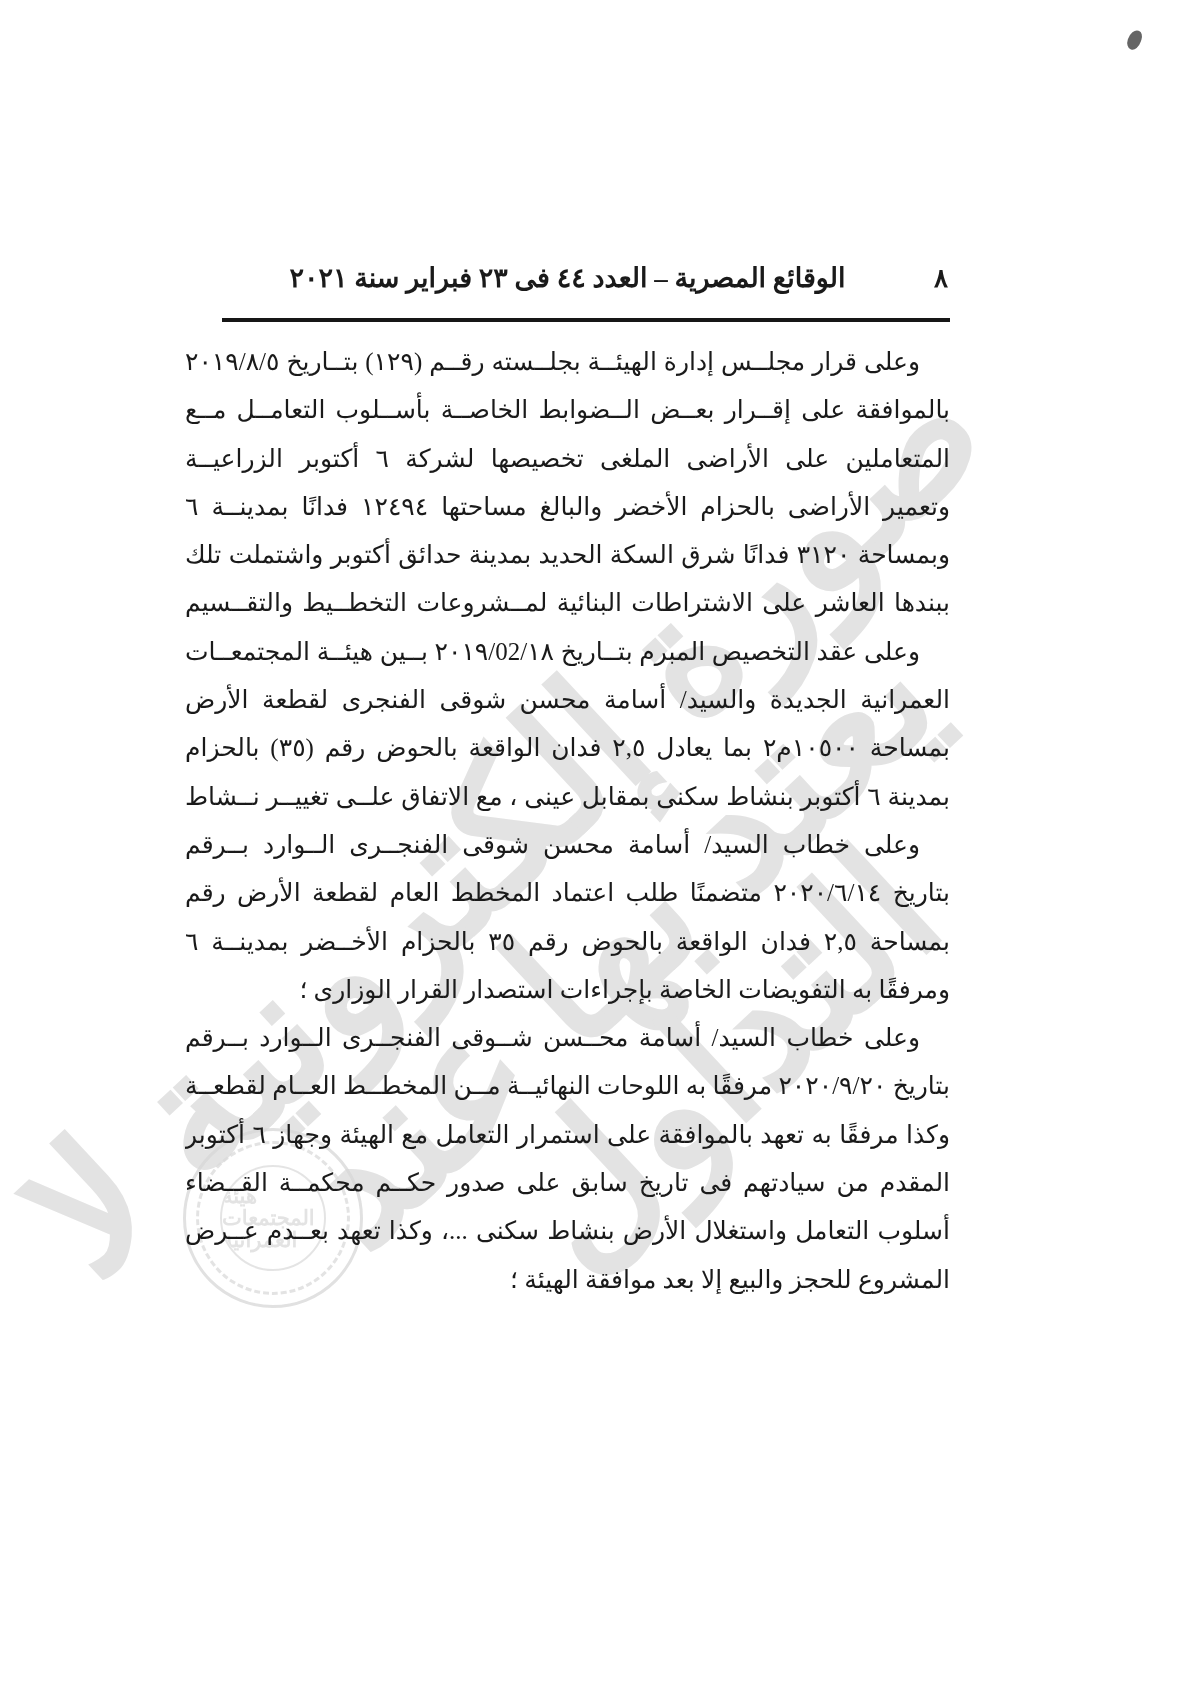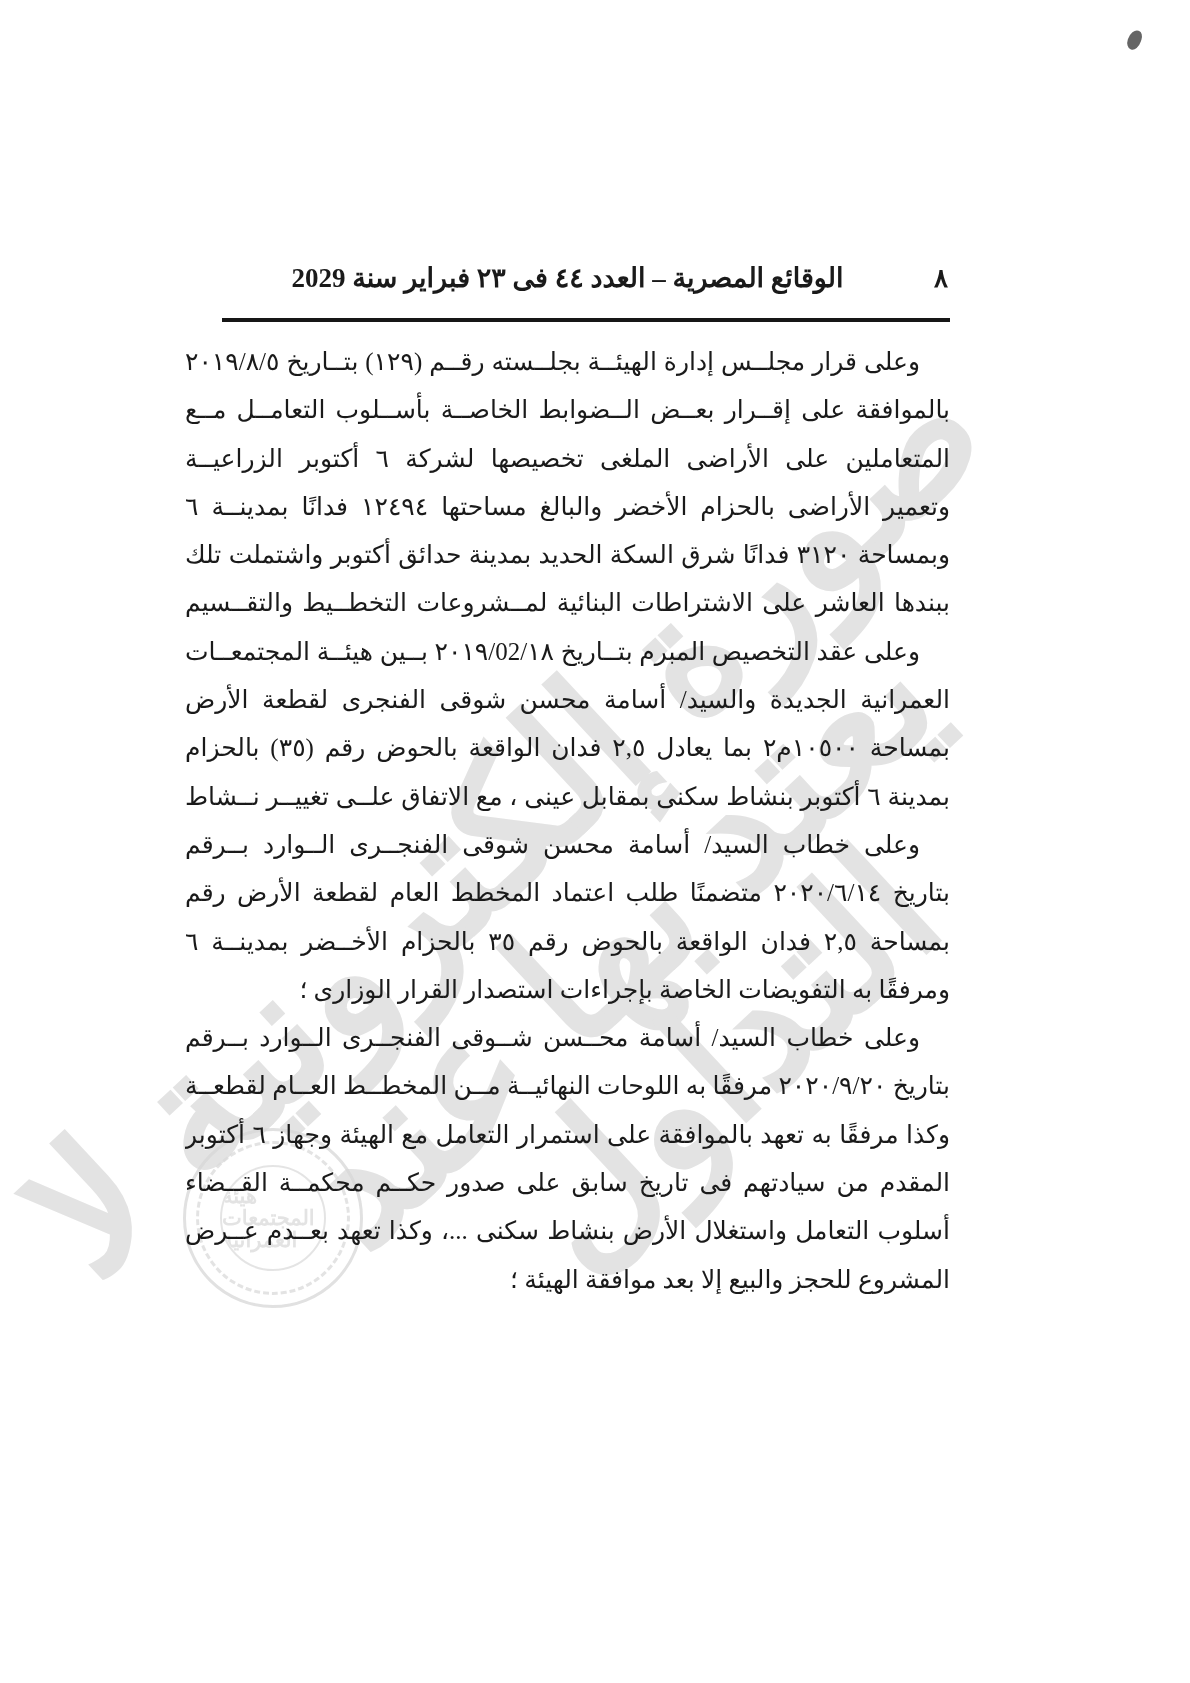--- a/index.html
+++ b/index.html
@@ -107,21 +107,21 @@
   <div class="watermark-text">صورة إلكترونية لا يعتد بها عند التداول</div>
 
   <div class="seal">
     <div class="seal-ring"></div>
     <div class="seal-core">هيئة المجتمعات العمرانية</div>
   </div>
 
   <div class="scan-mark"></div>
 
   <div class="header">
-    <div class="header-title">الوقائع المصرية – العدد ٤٤ فى ٢٣ فبراير سنة 2029</div>
+    <div class="header-title">الوقائع المصرية – العدد ٤٤ فى ٢٣ فبراير سنة ٢٠٢١</div>
     <div class="pagenum">٨</div>
   </div>
   <div class="header-rule"></div>
 
   <div class="body-text">
     <div class="line p-first">وعلى قرار مجلــس إدارة الهيئــة بجلــسته رقــم (١٢٩) بتــاريخ ٢٠١٩/٨/٥</div>
     <div class="line">بالموافقة على إقــرار بعــض الــضوابط الخاصــة بأســلوب التعامــل مــع الــسادة</div>
     <div class="line">المتعاملين على الأراضى الملغى تخصيصها لشركة ٦ أكتوبر الزراعيــة لاستــصلاح</div>
     <div class="line">وتعمير الأراضى بالحزام الأخضر والبالغ مساحتها ١٢٤٩٤ فدانًا بمدينــة ٦ أكتــوبر</div>
     <div class="line">وبمساحة ٣١٢٠ فدانًا شرق السكة الحديد بمدينة حدائق أكتوبر واشتملت تلك الضوابط</div>

